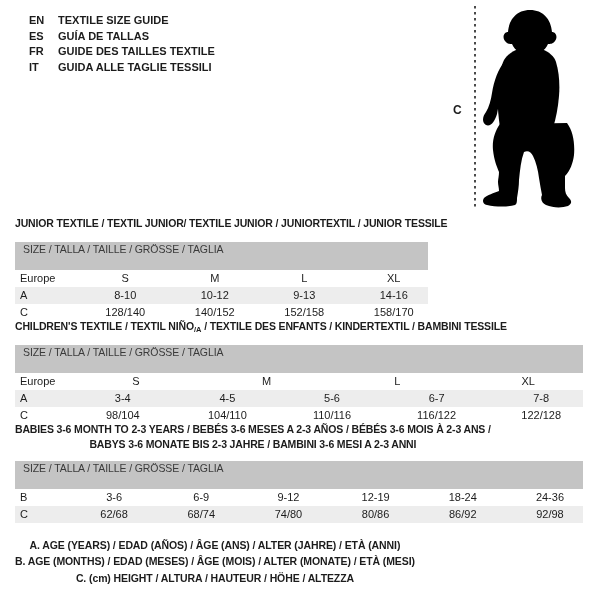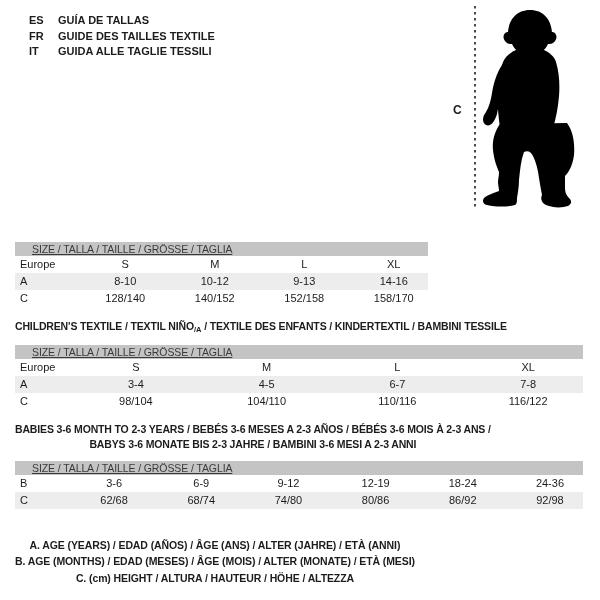--- a/index.html
+++ b/index.html
@@ -24,36 +24,40 @@
   .dash-line{stroke:var(--dash);stroke-width:2;stroke-dasharray:2.5 3.5;}
   .baby{fill:var(--sil);}
   .c-label{position:absolute;left:453px;top:103px;width:16px;font-weight:bold;font-size:12px;text-align:left;}
   
   .sec-heading{position:absolute;left:15px;font-weight:bold;font-size:10.5px;letter-spacing:-0.15px;line-height:15px;white-space:nowrap;}
   #h1{top:216px;} #h2{top:319px;} #h3{top:422px;text-align:center;}
   .heading-sub{font-size:7.5px;vertical-align:-2px;letter-spacing:0;}
   
   .ttable{position:absolute;left:15px;}
   #t1{top:242px;width:413px;} #t2{top:345px;width:568px;} #t3{top:461px;width:568px;}
-  .size-bar{height:14px;line-height:14px;background:var(--bar-bg);color:var(--bar-text);font-size:10.5px;padding-left:17px;letter-spacing:-0.1px;text-decoration:underline;}
+  .size-bar{height:28px;line-height:14px;background:var(--bar-bg);color:var(--bar-text);font-size:10.5px;padding-left:8px;letter-spacing:-0.1px;}
   .trow{display:flex;height:17px;line-height:17px;font-size:11px;gap:21px;}
   .tbody .trow:nth-child(2){background:var(--alt-row);}
   .tlabel{box-sizing:border-box;padding-left:5px;width:55px;flex:0 0 55px;}
   #t2 .tlabel,#t3 .tlabel{width:45px;flex:0 0 45px;}
   .tcell{flex:1;text-align:center;}
   
   .notes{position:absolute;left:15px;top:537px;}
   .note-line{font-weight:bold;font-size:10.5px;line-height:16.4px;letter-spacing:-0.1px;white-space:nowrap;text-align:center;}
 </style>
 </head>
 <body>
 
 <div class="page">
 
   <div class="lang-list" id="langList">
+      <div class="lang-row">
+        <span class="lang-code">EN</span>
+        <span class="lang-title">TEXTILE SIZE GUIDE</span>
+      </div>
       <div class="lang-row">
         <span class="lang-code">ES</span>
         <span class="lang-title">GUÍA DE TALLAS</span>
       </div>
       <div class="lang-row">
         <span class="lang-code">FR</span>
         <span class="lang-title">GUIDE DES TAILLES TEXTILE</span>
       </div>
       <div class="lang-row">
         <span class="lang-code">IT</span>
@@ -85,20 +89,21 @@
                C26 203 38 203 45 201 C47 200 47 197 47 194
                C48 188 49 182 49 176 C50 166 51 156 54 148
                C58 146 61 148 63 152 C66 158 68 166 69 174
                C70 180 71 186 72 191 C70 195 72 199 76 201
                C83 204 92 204 98 202 C102 200 102 197 99 194
                C96 191 95 188 95 184 C95 180 95 176 95 172
                C100 167 103 159 104 151 C105 139 103 127 97 119 L30 120 Z"></path>
     </g>
   </svg>
 
+  <div class="sec-heading" id="h1">JUNIOR TEXTILE / TEXTIL JUNIOR/ TEXTILE JUNIOR / JUNIORTEXTIL / JUNIOR TESSILE</div>
   <div class="ttable" id="t1">
     <div class="size-bar">SIZE / TALLA / TAILLE / GRÖSSE / TAGLIA</div>
     <div class="tbody">
         <div class="trow">
           <div class="tlabel">Europe</div>
           <div class="tcell">S</div>
           <div class="tcell">M</div>
           <div class="tcell">L</div>
           <div class="tcell">XL</div>
         </div>
@@ -127,29 +132,31 @@
           <div class="tlabel">Europe</div>
           <div class="tcell">S</div>
           <div class="tcell">M</div>
           <div class="tcell">L</div>
           <div class="tcell">XL</div>
         </div>
         <div class="trow">
           <div class="tlabel">A</div>
           <div class="tcell">3-4</div>
           <div class="tcell">4-5</div>
+          <div class="tcell">5-6</div>
           <div class="tcell">6-7</div>
           <div class="tcell">7-8</div>
         </div>
         <div class="trow">
           <div class="tlabel">C</div>
           <div class="tcell">98/104</div>
           <div class="tcell">104/110</div>
           <div class="tcell">110/116</div>
           <div class="tcell">116/122</div>
+          <div class="tcell">122/128</div>
         </div>
       </div>
   </div>
 
   <div class="sec-heading" id="h3">
     <div>BABIES 3-6 MONTH TO 2-3 YEARS / BEBÉS 3-6 MESES A 2-3 AÑOS / BÉBÉS 3-6 MOIS À 2-3 ANS /</div>
     <div>BABYS 3-6 MONATE BIS 2-3 JAHRE / BAMBINI 3-6 MESI A 2-3 ANNI</div>
   </div>
   <div class="ttable" id="t3">
     <div class="size-bar">SIZE / TALLA / TAILLE / GRÖSSE / TAGLIA</div>

